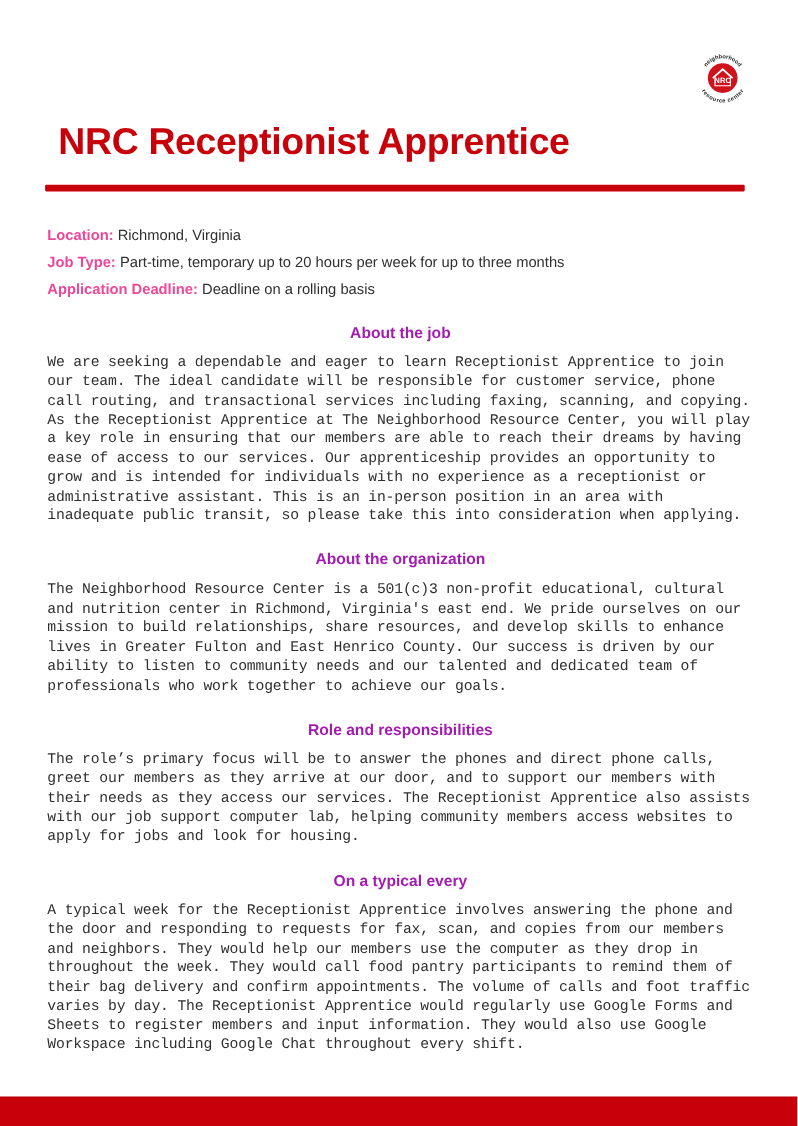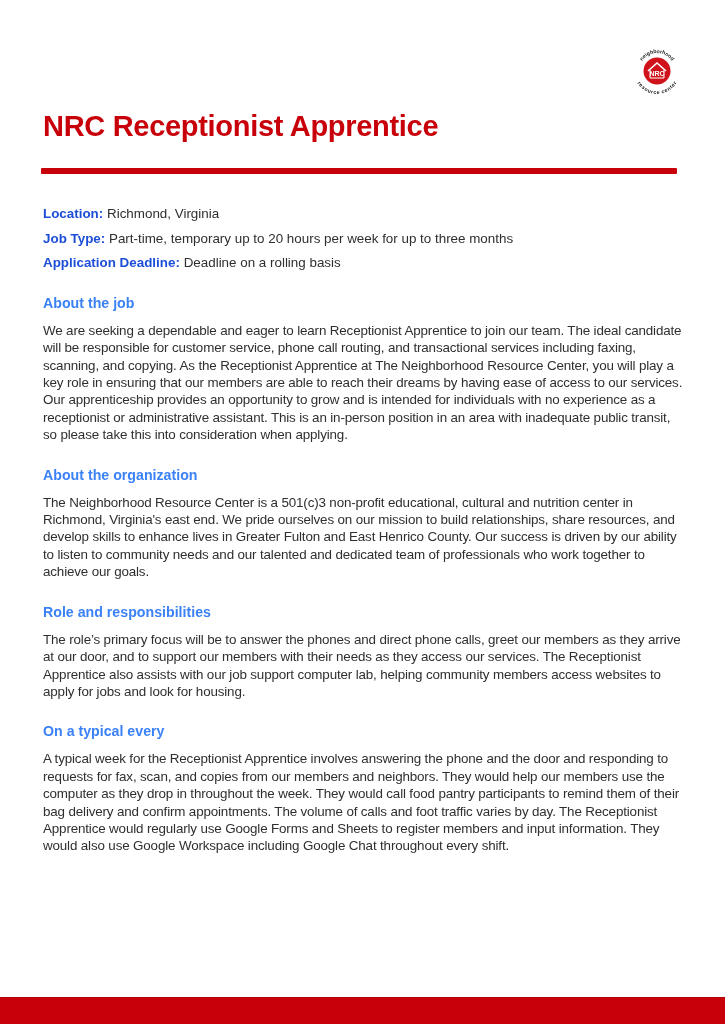--- a/index.html
+++ b/index.html
@@ -17,26 +17,26 @@
     }
     .logo {
       position: absolute;
       left: 631px;
       top: 45px;
       width: 52px;
       height: 52px;
     }
     .title {
       position: absolute;
-      left: 43px;
+      left: 53px;
       top: 110px;
       margin: 0;
       font-family: "Liberation Sans", sans-serif;
       font-weight: bold;
-      font-size: 29px;
+      font-size: 34px;
       letter-spacing: -0.3px;
       color: #c8000a;
       white-space: nowrap;
     }
     .title-rule {
       position: absolute;
       left: 41px;
       top: 168px;
       width: 636px;
       height: 6px;
@@ -50,32 +50,34 @@
       width: 642px;
       font-size: 13.4px;
       line-height: 17.4px;
       color: #2f2f2f;
     }
     .intro-line {
       margin: 0 0 7.3px 0;
       white-space: nowrap;
     }
     .intro-line b {
-      color: #1d4ed8;
+      color: #ec4899;
     }
     .section-heading {
       margin: 22px 0 10px 0;
       font-size: 14.2px;
       font-weight: bold;
-      color: #3b82f6;
+      color: #a21caf;
       line-height: 18px;
+      text-align: center;
     }
     .section-body {
       margin: 0;
       letter-spacing: -0.15px;
+      font-family: Liberation Mono, monospace;
     }
     .footer-band {
       position: absolute;
       left: 0;
       top: 997px;
       width: 725px;
       height: 27px;
       background: #c8000a;
       border-top: 1px solid #b30008;
     }

